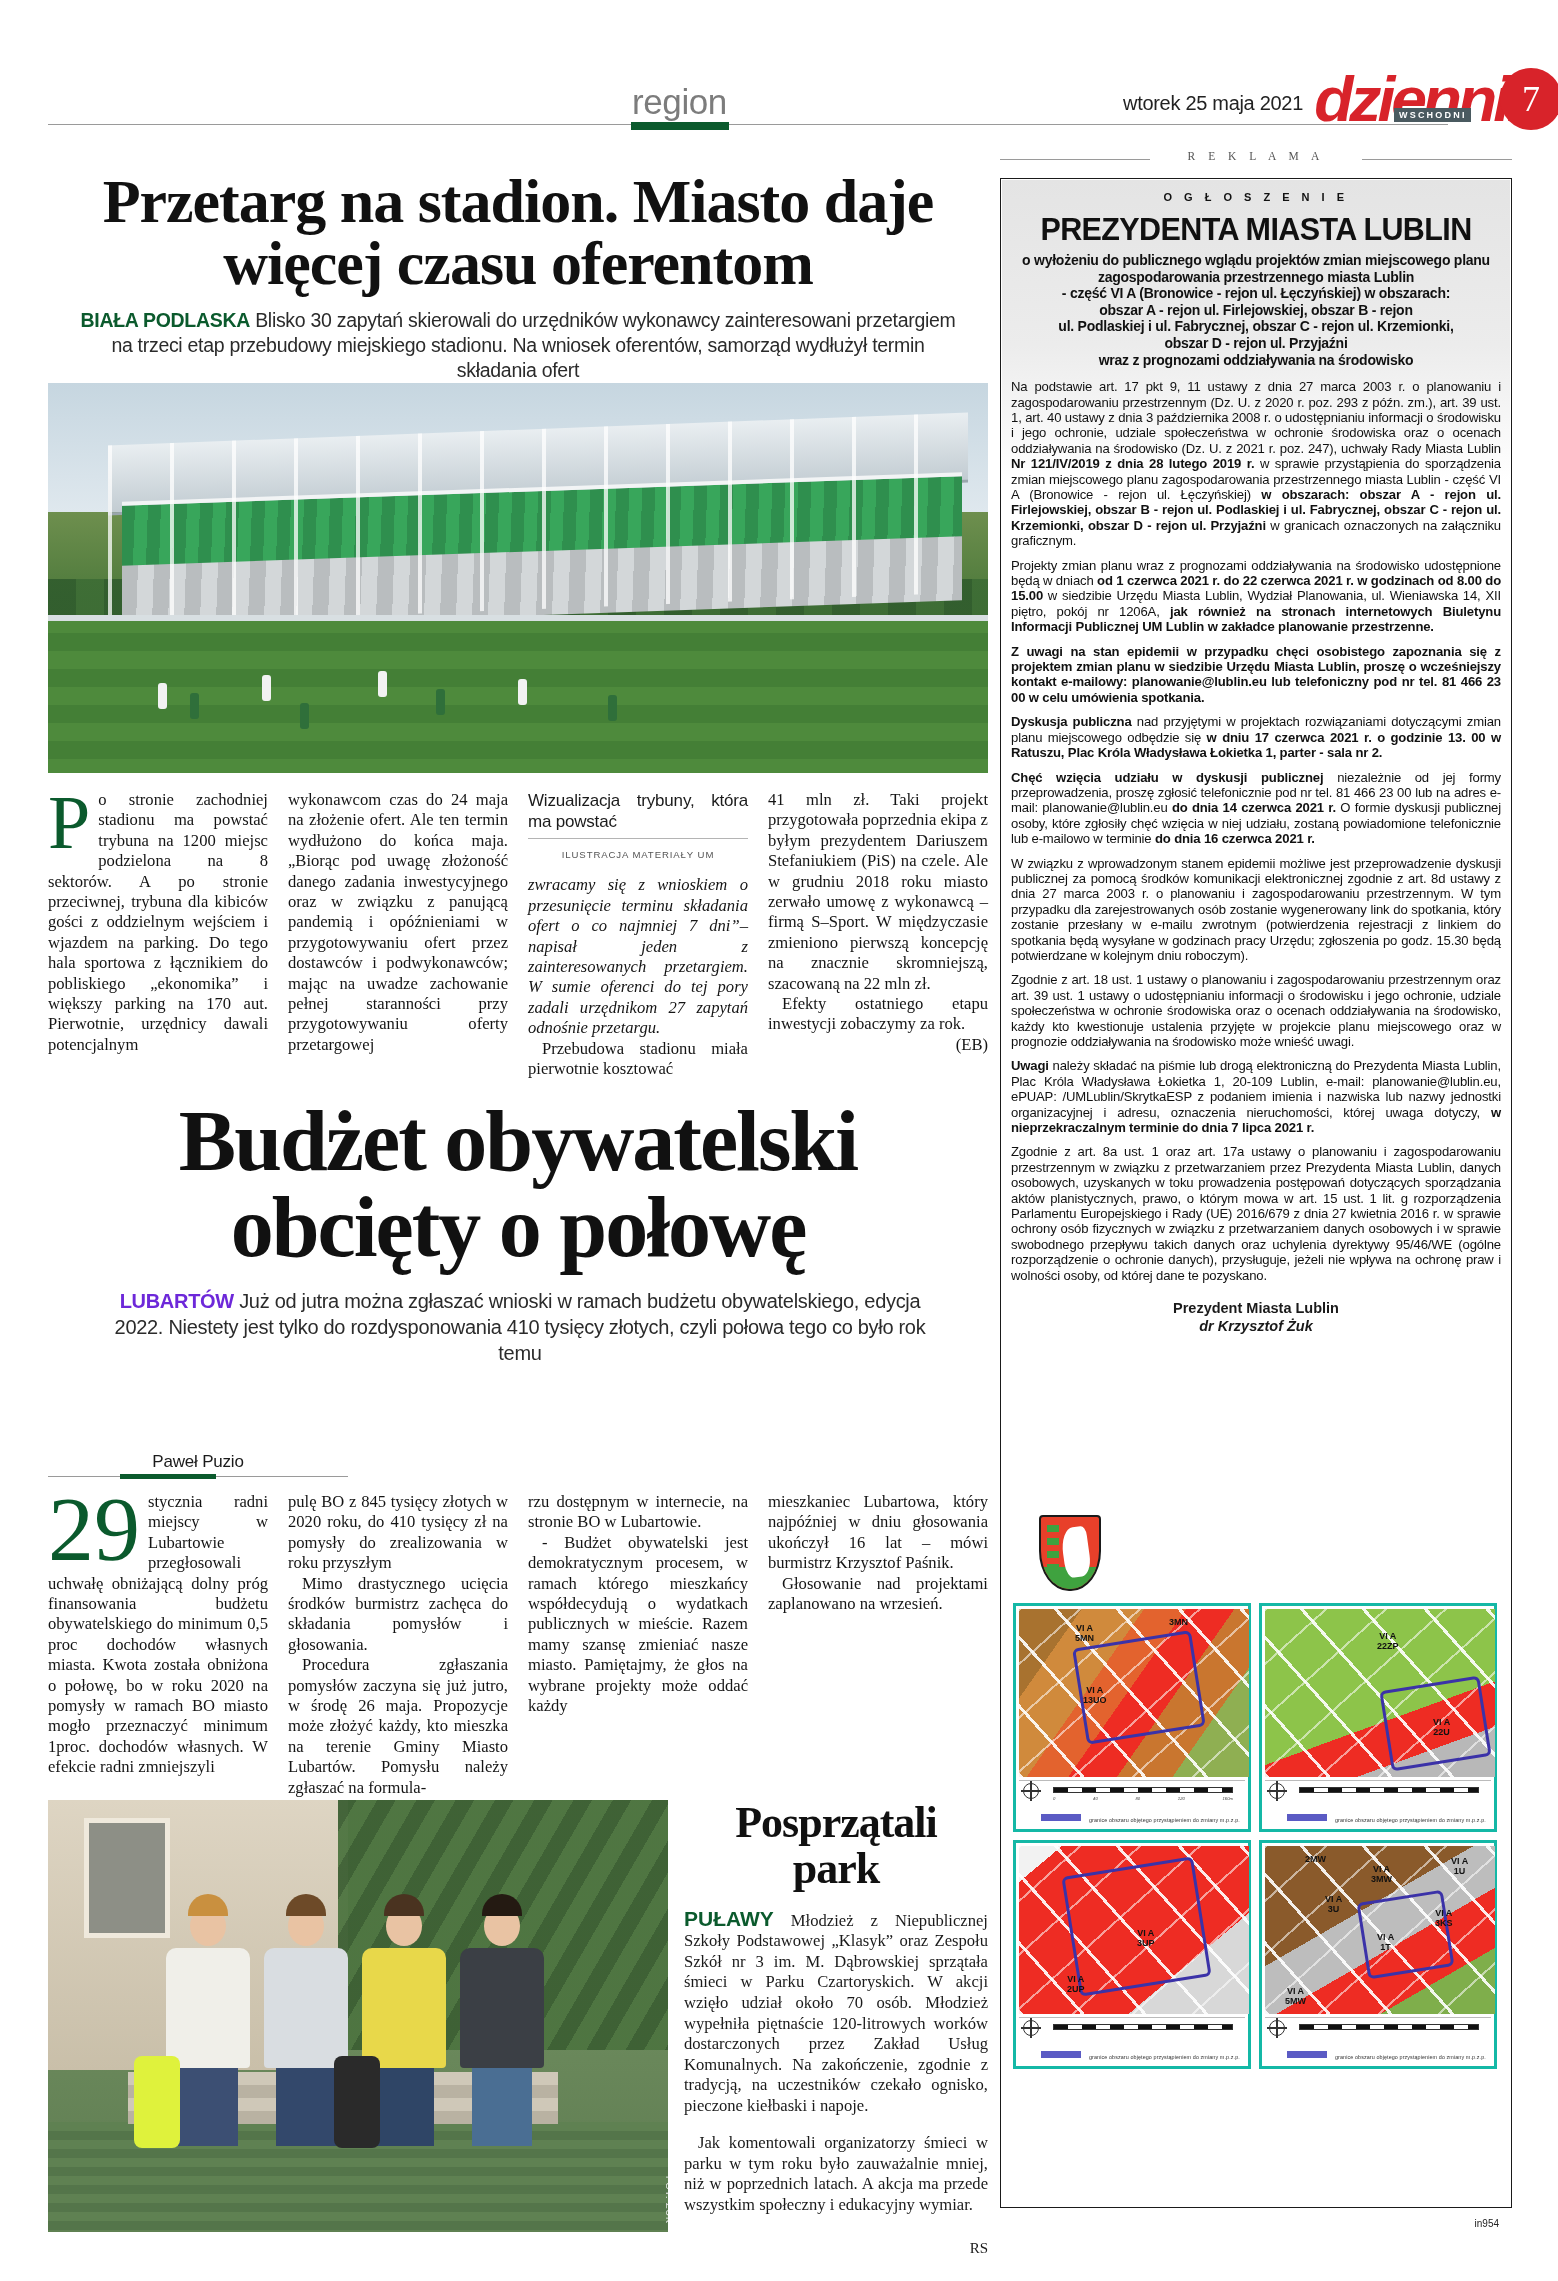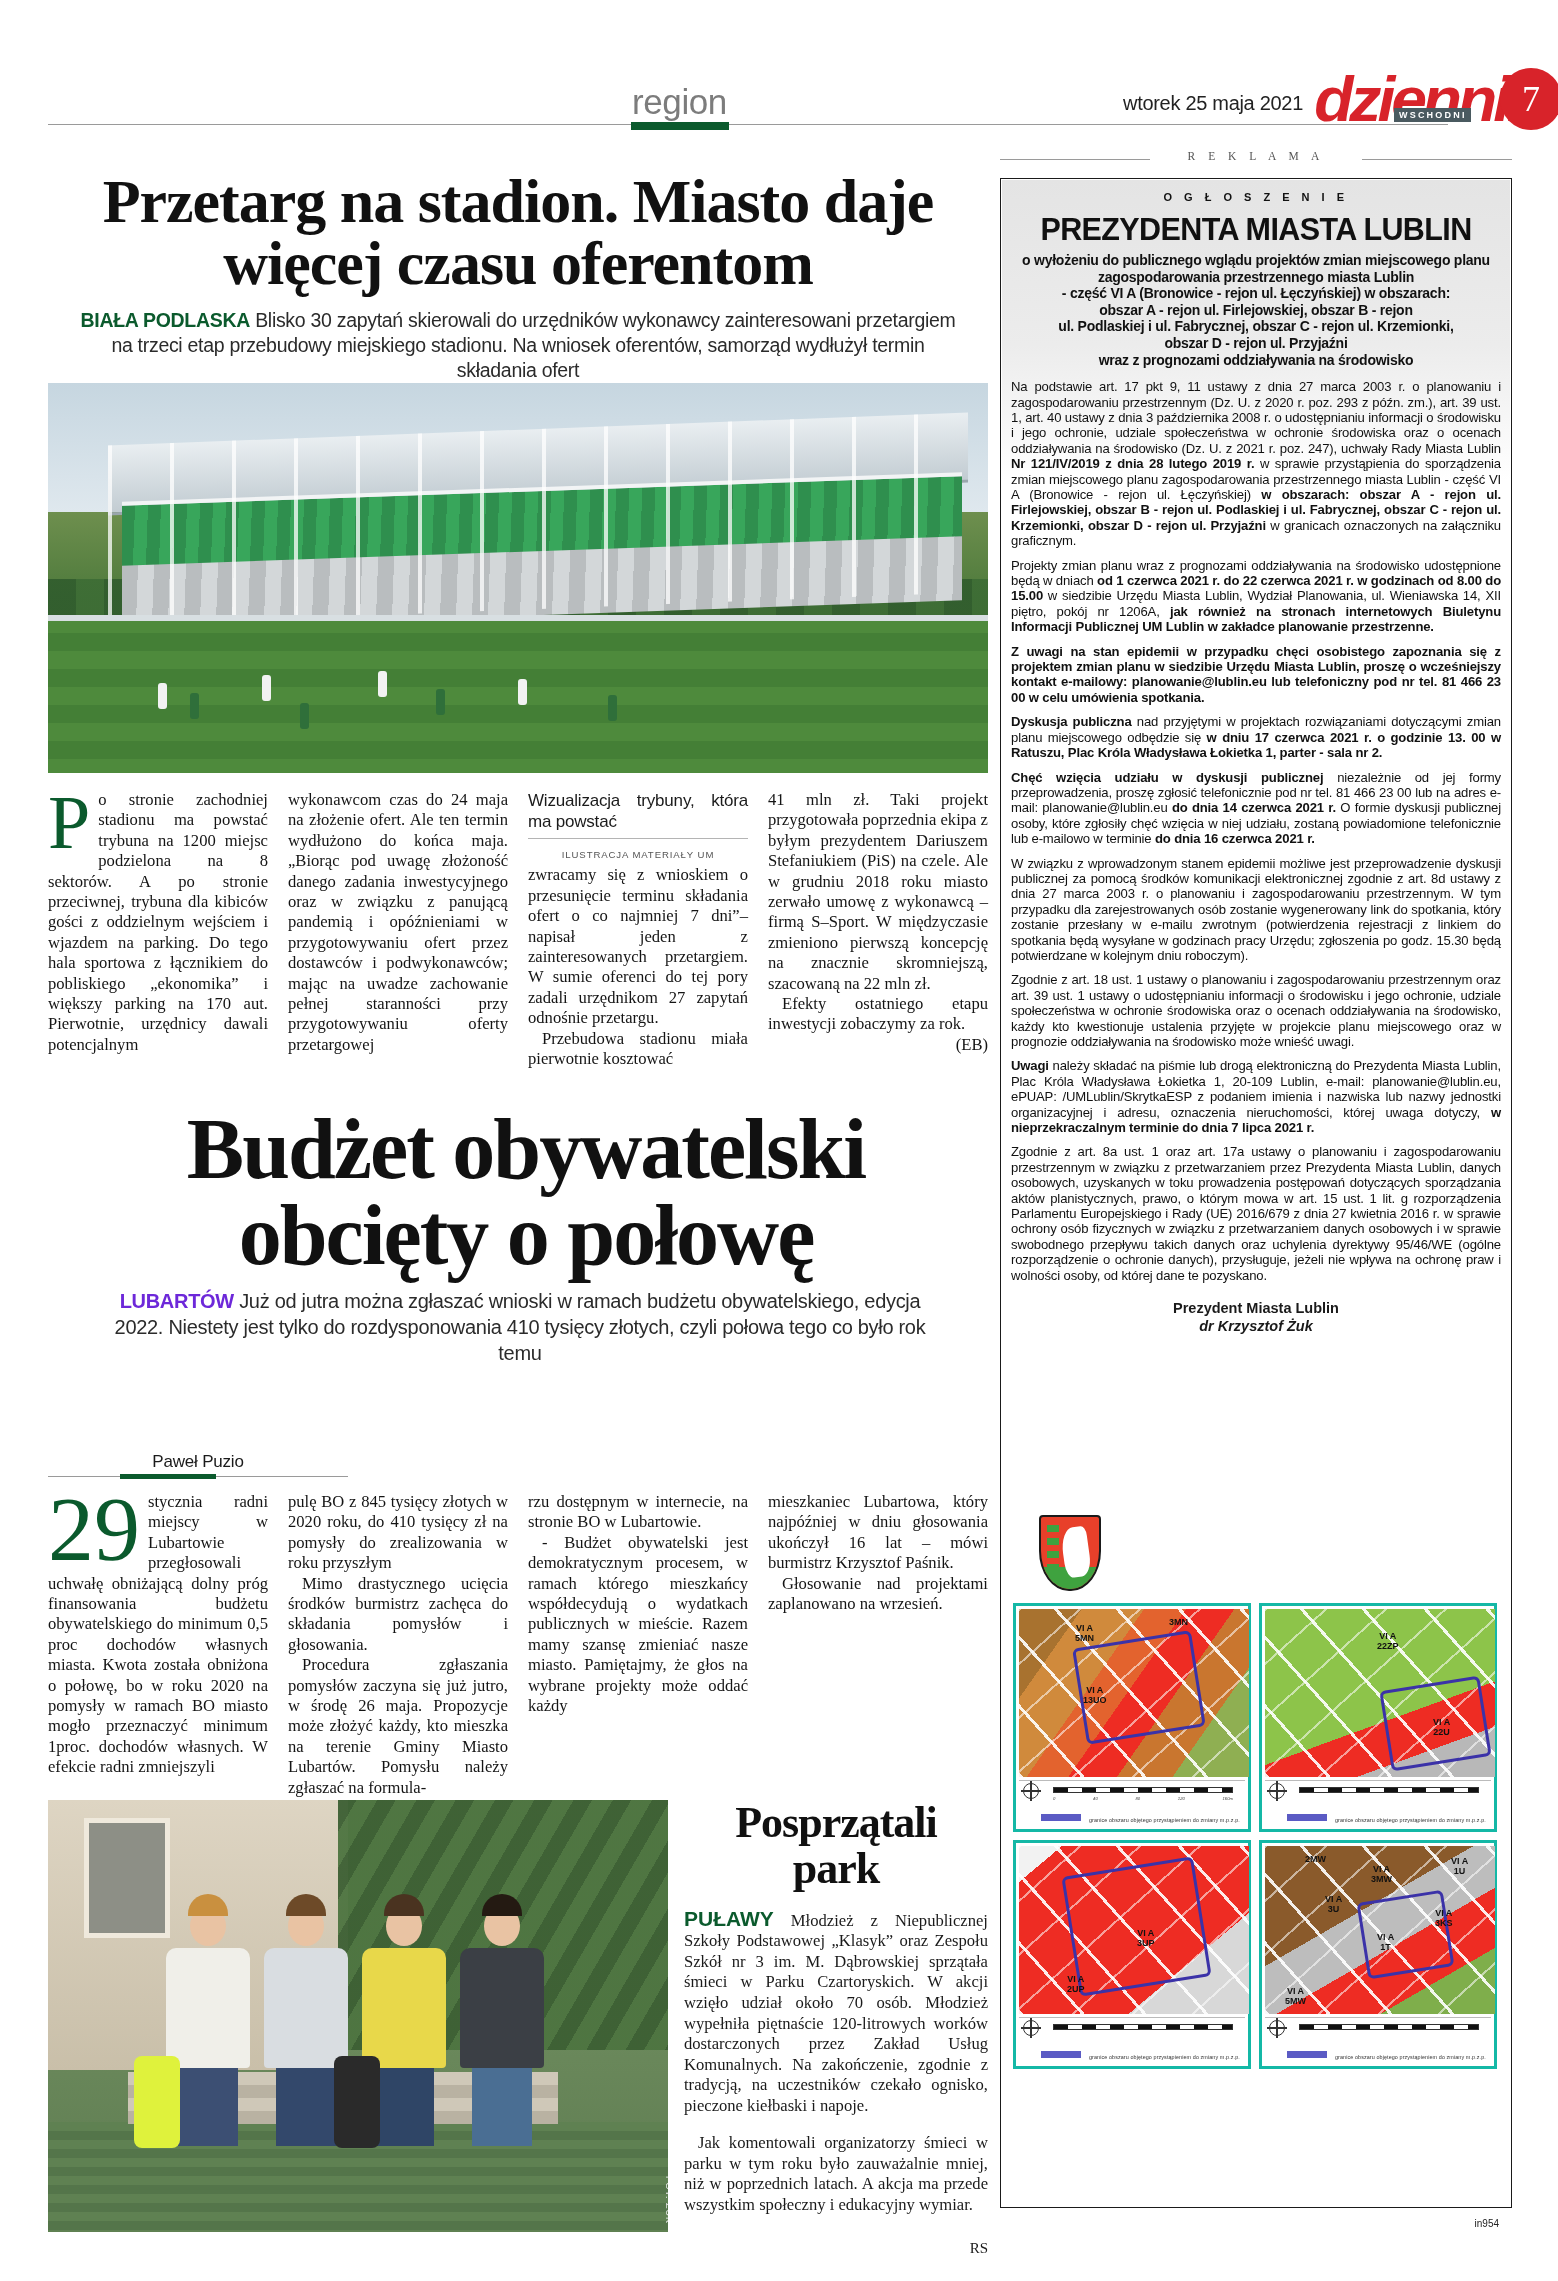--- a/index.html
+++ b/index.html
@@ -121,21 +121,21 @@
   .credit {
     font-family:"Liberation Sans", sans-serif; font-size:9.6px; letter-spacing:.9px;
     color:#555; text-align:center; padding-top:6px; margin-top:6px; border-top:1px solid #b4b4b4;
   }
   .sig { font-family:"Liberation Serif", serif; font-size:16.6px; text-align:right; }
 
   
   .hl-main2 {
     position:absolute; left:48px; top:1098px; width:940px;
     font-family:"Liberation Serif", serif; font-weight:700;
-    font-size:86px; line-height:86px; text-align:center; letter-spacing:-2px; margin:8px; color:#111;
+    font-size:86px; line-height:86px; text-align:center; letter-spacing:-2px; margin:0; color:#111;
   }
   .lead2 {
     position:absolute; left:100px; top:1288px; width:840px;
     font-family:"Liberation Sans", sans-serif; font-size:20px; line-height:26px;
     text-align:center; color:#2b2b2b; letter-spacing:-.3px;
   }
   .lead2 .city { color:#6d28d9; font-weight:700; }
 
   
   .byline-box { position:absolute; left:48px; top:1452px; width:300px; }
@@ -329,21 +329,21 @@
     <div class="ps-player g" style="left:560px;top:312px;"></div>
   </div>
 
   <div class="story1">
     <div class="col-wrap">
       <div class="col dropcap">Po stronie zachodniej stadionu ma powstać trybuna na 1200 miejsc podzielona na 8 sektorów. A po stronie przeciwnej, trybuna dla kibiców gości z oddzielnym wejściem i wjazdem na parking. Do tego hala sportowa z łącznikiem do pobliskiego „ekonomika” i większy parking na 170 aut. Pierwotnie, urzędnicy dawali potencjalnym</div>
       <div class="col">wykonawcom czas do 24 maja na złożenie ofert. Ale ten termin wydłużono do końca maja. „Biorąc pod uwagę złożoność danego zadania inwestycyjnego oraz w związku z panującą pandemią i opóźnieniami w przygotowywaniu ofert przez dostawców i podwykonawców; mając na uwadze zachowanie pełnej staranności przy przygotowywaniu oferty przetargowej</div>
       <div class="col">
         <div class="caption">Wizualizacja trybuny, która ma powstać</div>
         <div class="credit">ILUSTRACJA MATERIAŁY UM</div>
-        <p style="">zwracamy się z wnioskiem o przesunięcie terminu składania ofert o co najmniej 7 dni”– napisał jeden z zainteresowanych przetargiem. W sumie oferenci do tej pory zadali urzędnikom 27 zapytań odnośnie przetargu.</p>
+        <p style="margin-top:10px;font-style:italic;">zwracamy się z wnioskiem o przesunięcie terminu składania ofert o co najmniej 7 dni”– napisał jeden z zainteresowanych przetargiem. W sumie oferenci do tej pory zadali urzędnikom 27 zapytań odnośnie przetargu.</p>
         <p>Przebudowa stadionu miała pierwotnie kosztować</p>
       </div>
       <div class="col">
         <p>41 mln zł. Taki projekt przygotowała poprzednia ekipa z byłym prezydentem Dariuszem Stefaniukiem (PiS) na czele. Ale w grudniu 2018 roku miasto zerwało umowę z wykonawcą – firmą S–Sport. W międzyczasie zmieniono pierwszą koncepcję na znacznie skromniejszą, szacowaną na 22 mln zł.</p>
         <p>Efekty ostatniego etapu inwestycji zobaczymy za rok.</p>
         <p class="sig">(EB)</p>
       </div>
     </div>
   </div>
 

